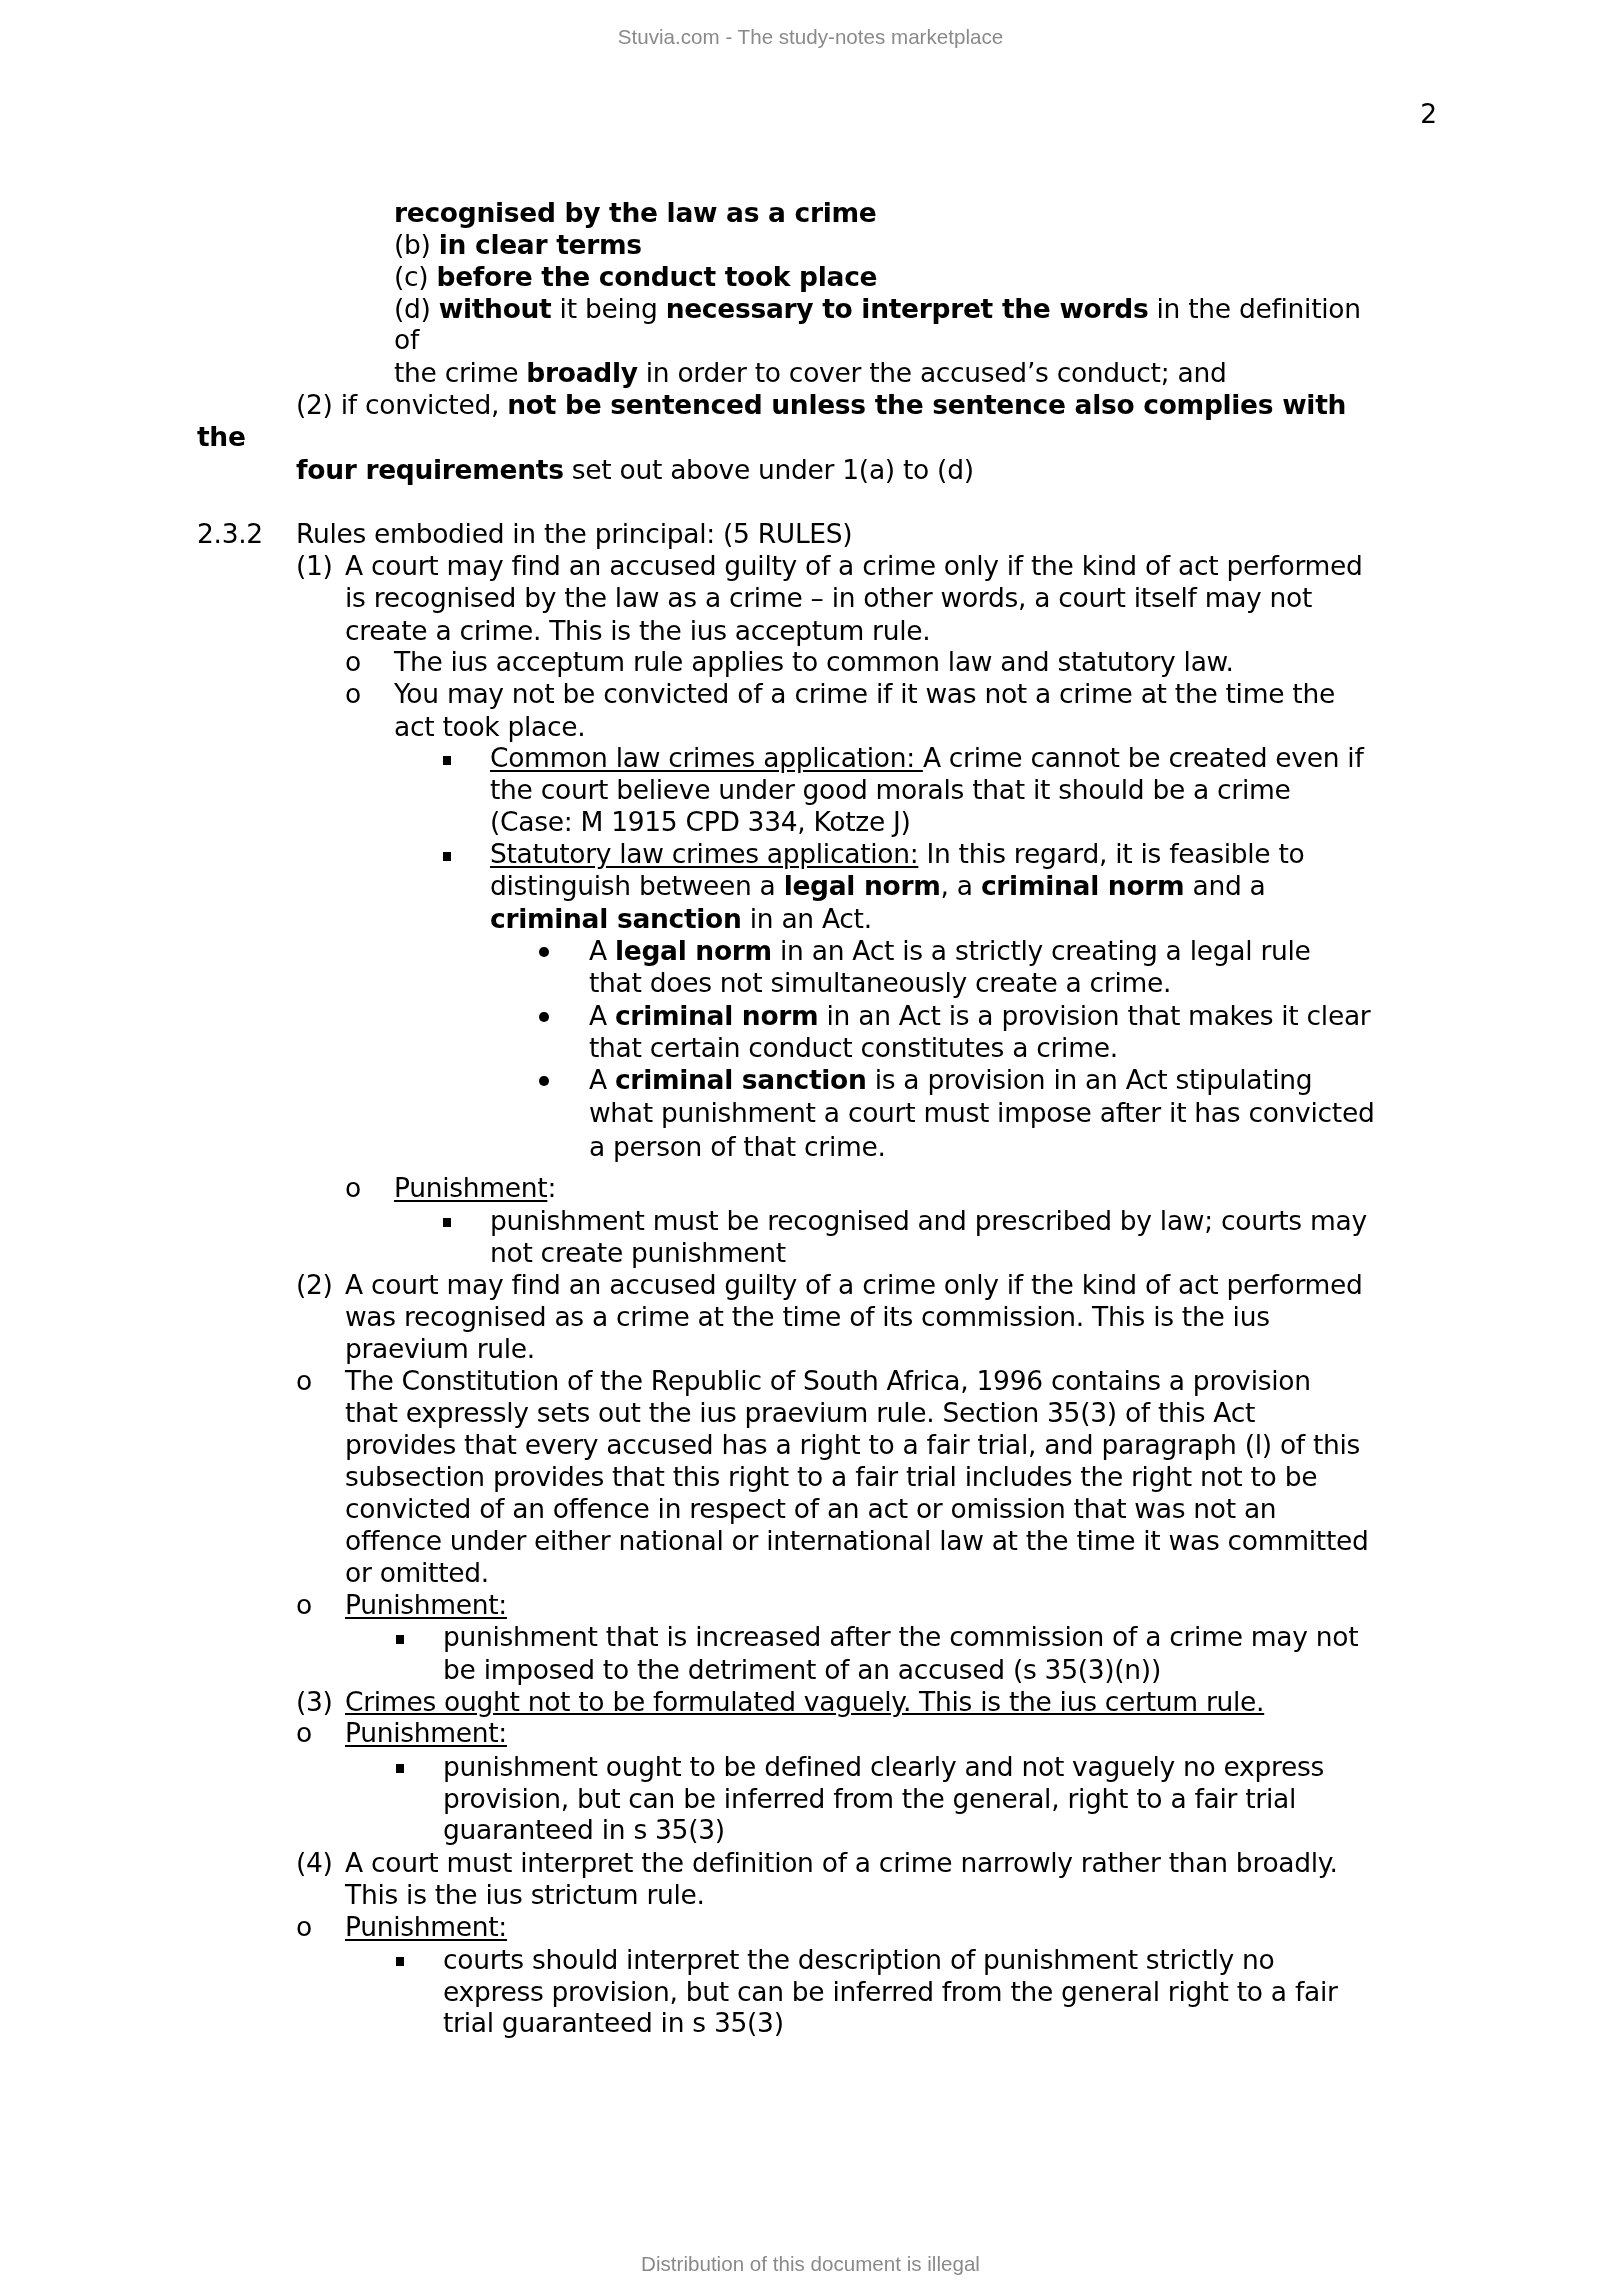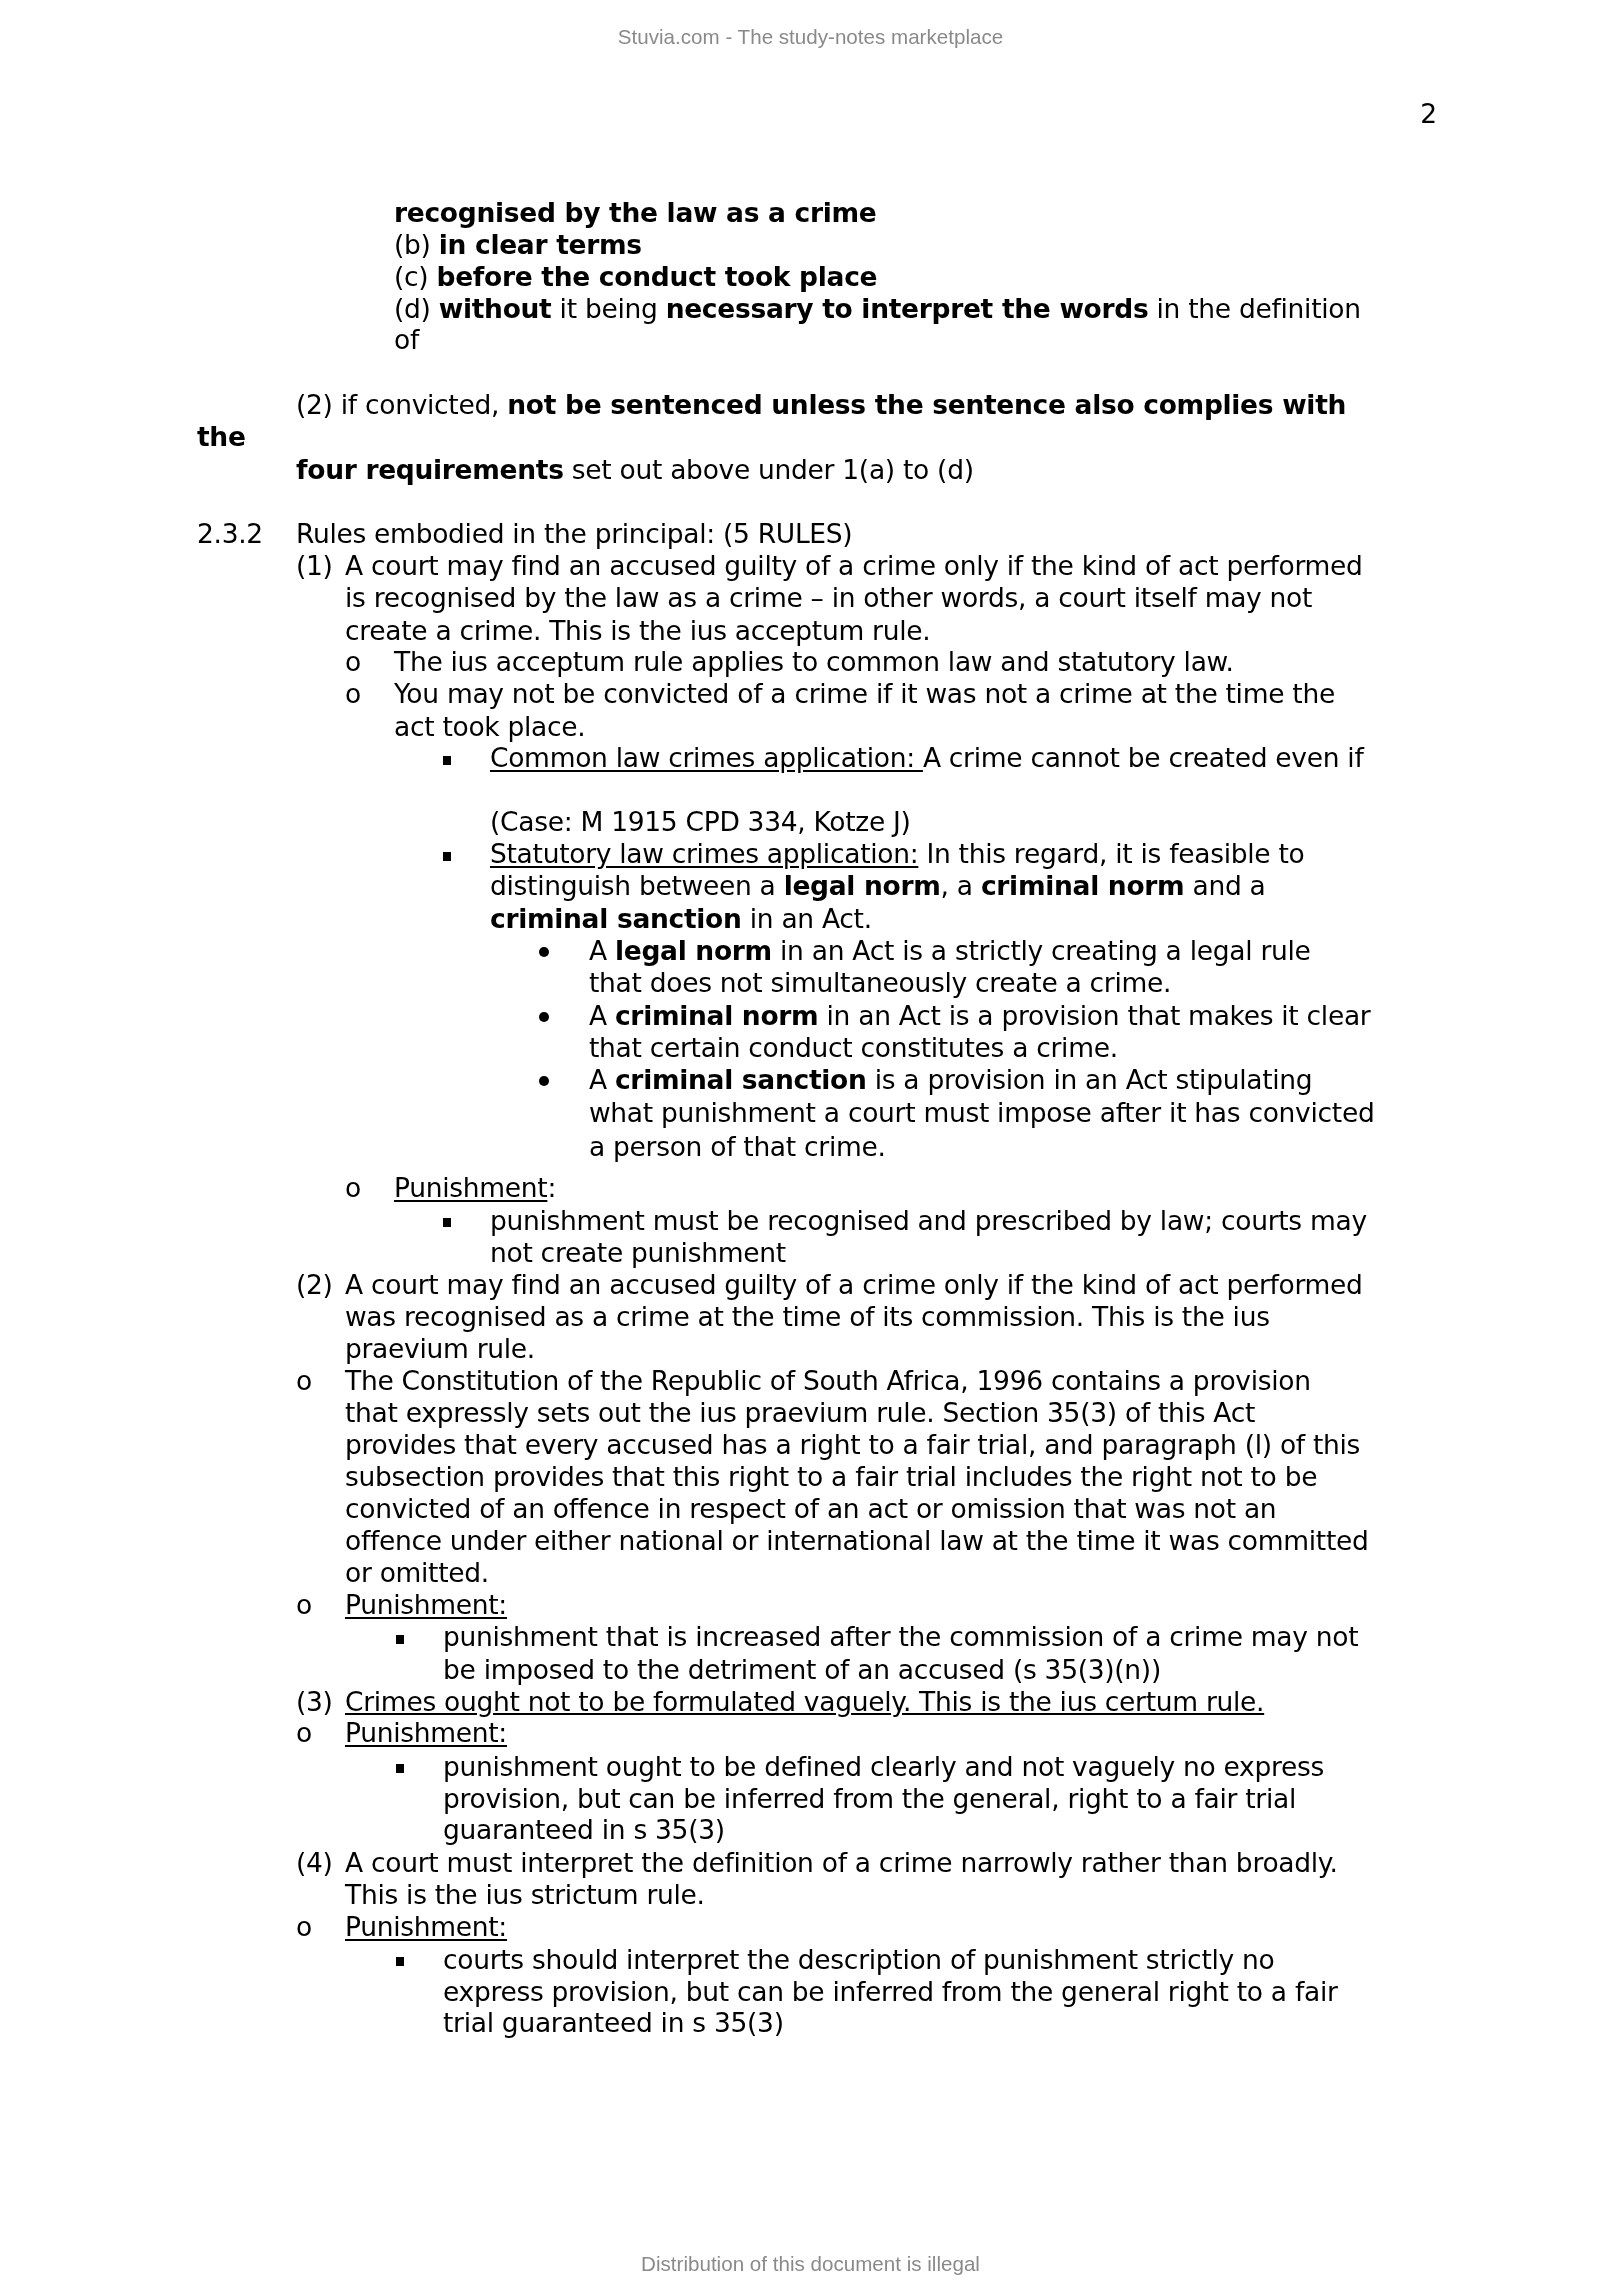--- a/index.html
+++ b/index.html
@@ -24,40 +24,42 @@
 <div class="page">
 
   <div class="wm" style="top:24.5px;">Stuvia.com - The study-notes marketplace</div>
   <div class="pagenum">2</div>
 
   <div class="ln" style="left:394px; top:197px;"><b>recognised by the law as a crime</b></div>
   <div class="ln" style="left:394px; top:229px;"><span>(b) </span><b>in clear terms</b></div>
   <div class="ln" style="left:394px; top:261px;"><span>(c) </span><b>before the conduct took place</b></div>
   <div class="ln" style="left:394px; top:293px;"><span>(d) </span><b>without</b><span> it being </span><b>necessary to interpret the words</b><span> in the definition</span></div>
   <div class="ln" style="left:394px; top:324px;">of</div>
+  <div class="ln" style="left:394px; top:357px;"><span>the crime </span><b>broadly</b><span> in order to cover the accused’s conduct; and</span></div>
   <div class="ln" style="left:296px; top:389px;"><span>(2) if convicted, </span><b>not be sentenced unless the sentence also complies with</b></div>
   <div class="ln" style="left:197px; top:421px;"><b>the</b></div>
   <div class="ln" style="left:296px; top:454px;"><b>four requirements</b><span> set out above under 1(a) to (d)</span></div>
 
   <div class="ln" style="left:197px; top:518px;">2.3.2</div>
   <div class="ln" style="left:296px; top:518px;">Rules embodied in the principal: (5 RULES)</div>
 
   <div class="ln" style="left:296px; top:550px;">(1)</div>
   <div class="ln" style="left:345px; top:550px;">A court may find an accused guilty of a crime only if the kind of act performed</div>
   <div class="ln" style="left:345px; top:582px;">is recognised by the law as a crime – in other words, a court itself may not</div>
   <div class="ln" style="left:345px; top:615px;">create a crime. This is the ius acceptum rule.</div>
 
   <div class="mk" style="left:345px; top:646px;">o</div>
   <div class="ln" style="left:394px; top:646px;">The ius acceptum rule applies to common law and statutory law.</div>
   <div class="mk" style="left:345px; top:678px;">o</div>
   <div class="ln" style="left:394px; top:678px;">You may not be convicted of a crime if it was not a crime at the time the</div>
   <div class="ln" style="left:394px; top:711px;">act took place.</div>
 
   <div class="sq" style="left:443px; top:756px;"></div>
   <div class="ln" style="left:490px; top:742px;"><u>Common law crimes application: </u><span>A crime cannot be created even if</span></div>
+  <div class="ln" style="left:490px; top:774px;">the court believe under good morals that it should be a crime</div>
   <div class="ln" style="left:490px; top:806px;">(Case: M 1915 CPD 334, Kotze J)</div>
 
   <div class="sq" style="left:443px; top:852px;"></div>
   <div class="ln" style="left:490px; top:838px;"><u>Statutory law crimes application:</u><span> In this regard, it is feasible to</span></div>
   <div class="ln" style="left:490px; top:870px;"><span>distinguish between a </span><b>legal norm</b><span>, a </span><b>criminal norm</b><span> and a</span></div>
   <div class="ln" style="left:490px; top:903px;"><b>criminal sanction</b><span> in an Act.</span></div>
 
   <div class="dot" style="left:539px; top:947px;"></div>
   <div class="ln" style="left:589px; top:935px;"><span>A </span><b>legal norm</b><span> in an Act is a strictly creating a legal rule</span></div>
   <div class="ln" style="left:589px; top:967px;">that does not simultaneously create a crime.</div>

